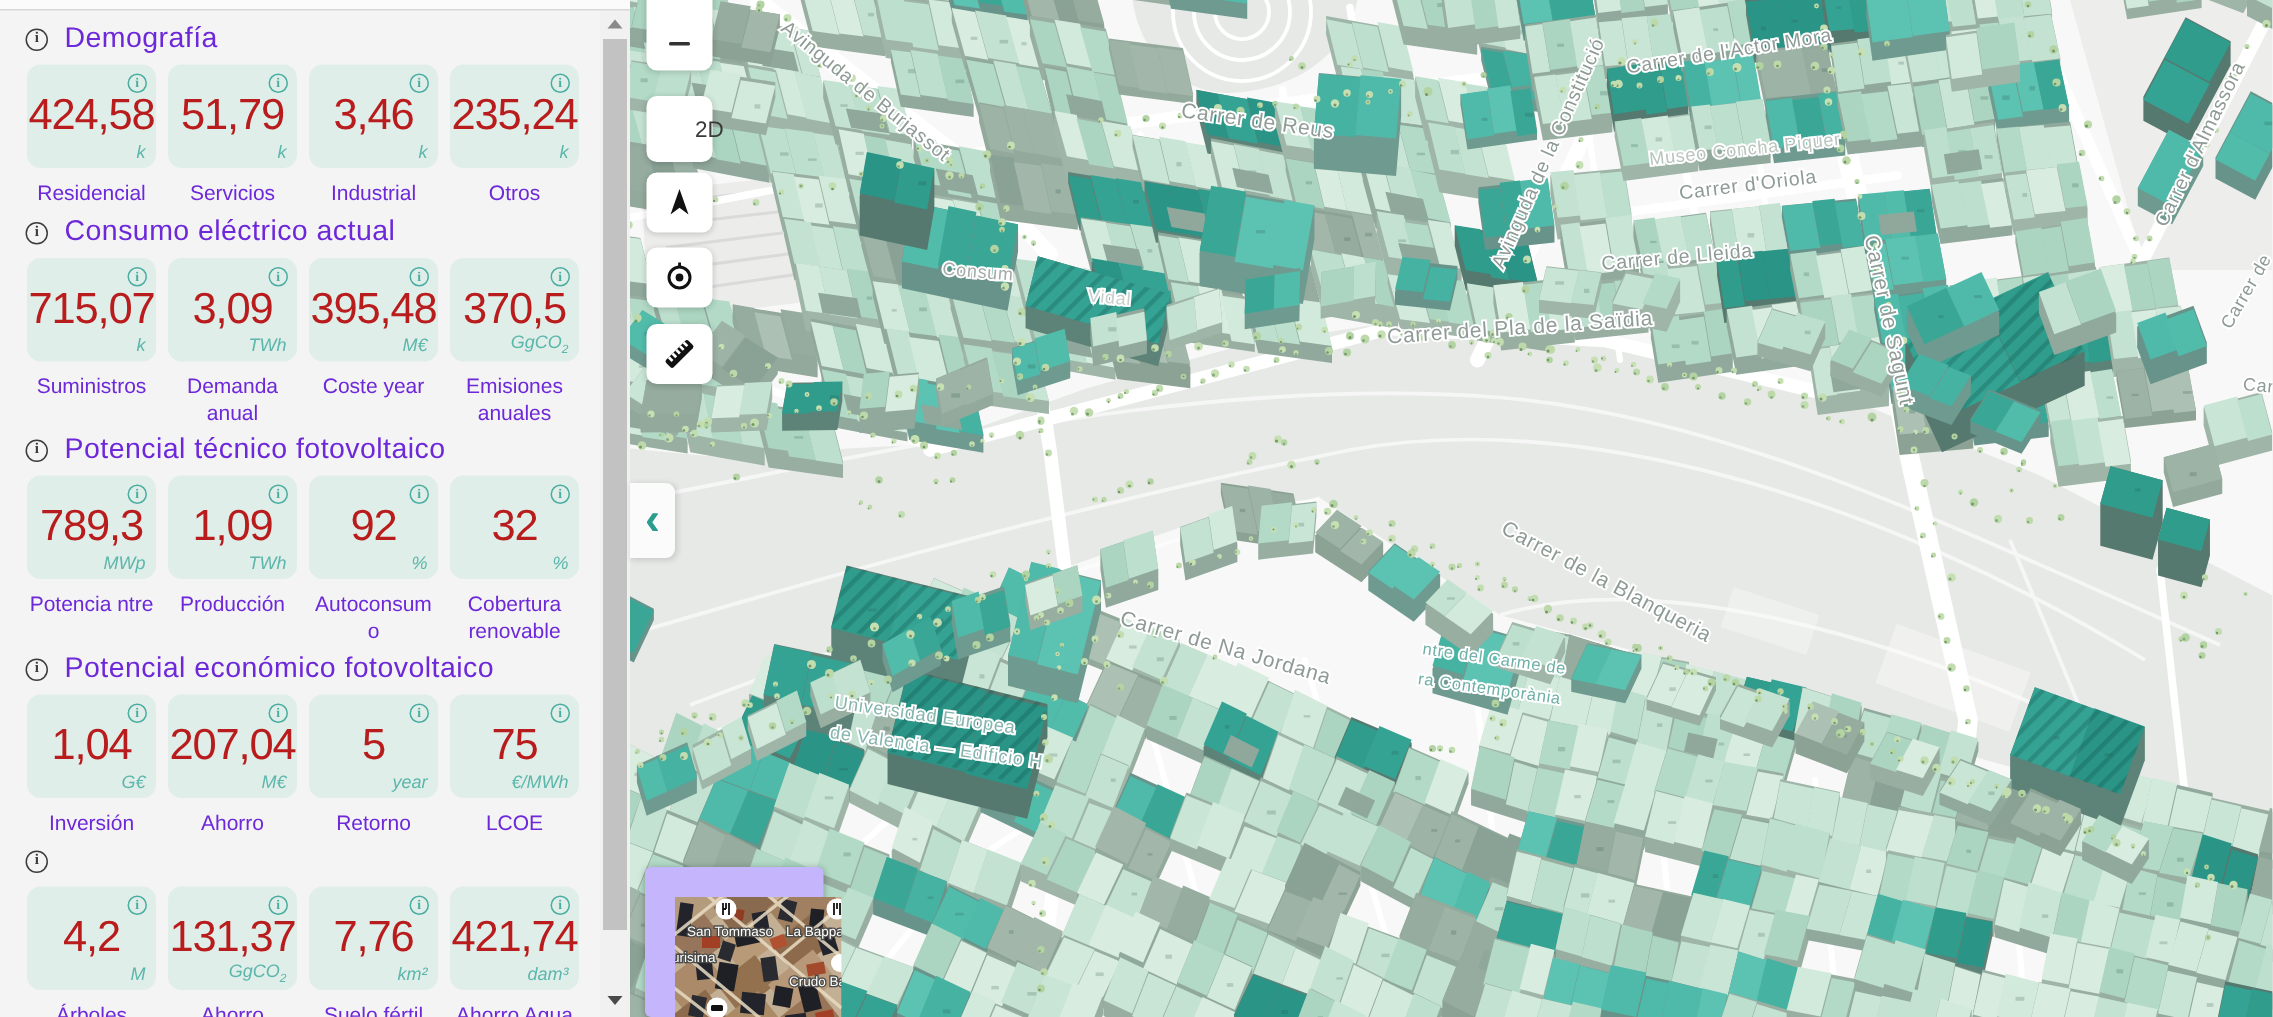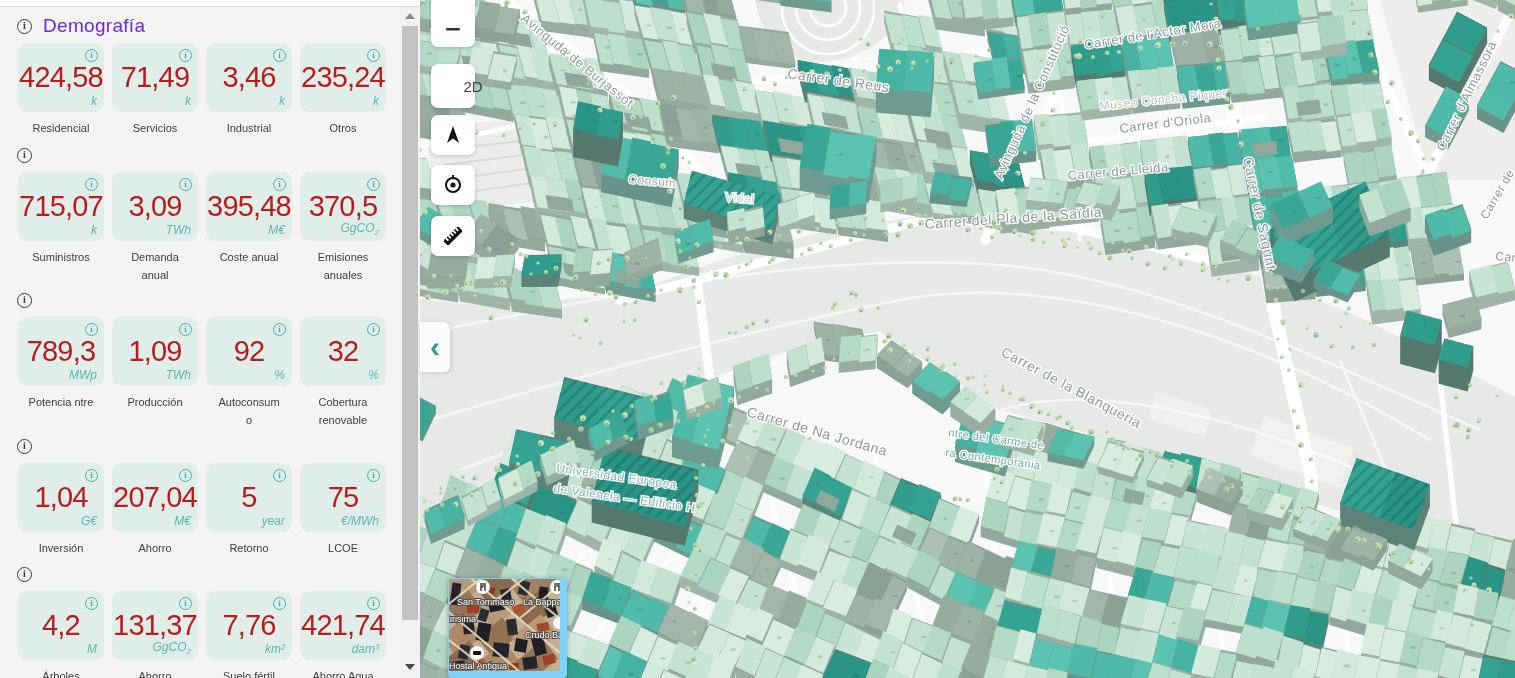--- a/index.html
+++ b/index.html
@@ -19,35 +19,35 @@
 .cards { display:flex; padding-left:18px; margin-top:4px; }
 .cardwrap { width:86px; margin-right:8px; }
 .card { position:relative; width:86px; height:69px; background:#dfeee9; border-radius:9px; }
 .ci { position:absolute; top:6px; right:6px; width:13px; height:13px; border:1.3px solid #4aada2;
   border-radius:50%; color:#4aada2; font-size:9px; line-height:10px; text-align:center;
   font-weight:bold; font-family:"Liberation Serif",serif; }
 .num { position:absolute; left:0; right:0; top:18px; text-align:center; font-size:29px;
   color:#b91c1c; letter-spacing:-0.8px; }
 .unit { position:absolute; right:7px; bottom:4px; font-size:12px; font-style:italic; color:#5cb6ab; }
 .unit sub { font-size:8px; }
-.clab { margin-top:7px; text-align:center; font-size:11px; color:#404040; line-height:18px; }
+.clab { margin-top:7px; text-align:center; font-size:14px; color:#6d28d9; line-height:18px; }
 .sbar { position:absolute; left:400px; top:0; width:20px; height:678px; background:#f1f1f1; }
 .sbar .thumb { position:absolute; left:2px; top:26px; width:16px; height:594px; background:#c2c2c2; }
 .sbar .up { position:absolute; left:4px; top:13px; width:0; height:0;
   border-left:5px solid transparent; border-right:5px solid transparent; border-bottom:6px solid #8a8a8a; margin-left:1px; }
 .sbar .down { position:absolute; left:4px; bottom:8px; width:0; height:0;
   border-left:5px solid transparent; border-right:5px solid transparent; border-top:6px solid #4a4a4a; margin-left:1px; }
 .map { position:absolute; left:420px; top:0; width:1095px; height:678px; }
 .mbtn { position:absolute; width:44px; height:40px; background:#ffffff; border-radius:7px;
   box-shadow:0 1px 4px rgba(0,0,0,0.18); display:flex; align-items:center; justify-content:center; color:#333; }
 .collapse { position:absolute; left:420px; top:322px; width:30px; height:50px; background:#fbfbfb;
   border-radius:0 6px 6px 0; box-shadow:1px 1px 4px rgba(0,0,0,0.15);
   display:flex; align-items:center; justify-content:center; }
-.minimap { position:absolute; left:448px; top:578px; width:119px; height:100px; background:#7dd3fc;
-  border-radius:4px; box-shadow:0 1px 5px rgba(0,0,0,0.3); padding:1px; }
+.minimap { position:absolute; left:430px; top:578px; width:119px; height:100px; background:#c4b5fd;
+  border-radius:4px; box-shadow:0 1px 5px rgba(0,0,0,0.3); padding:20px; }
 .minimap svg { display:block; }
 </style>
 </head>
 <body>
 <div class="app">
 
 <div class="sidebar">
 
 <div class="sec" style="top:13px">
 <div class="sechead">
@@ -61,21 +61,21 @@
               <span class="ci">i</span>
               <div class="num">424,58</div>
               <div class="unit">k</div>
             </div>
 <div class="clab">Residencial</div>
 </div>
           <div class="cardwrap">
 
 <div class="card">
               <span class="ci">i</span>
-              <div class="num">71,49</div>
+              <div class="num">51,79</div>
               <div class="unit">k</div>
             </div>
 <div class="clab">Servicios</div>
 </div>
           <div class="cardwrap">
 
 <div class="card">
               <span class="ci">i</span>
               <div class="num">3,46</div>
               <div class="unit">k</div>
@@ -90,20 +90,21 @@
               <div class="unit">k</div>
             </div>
 <div class="clab">Otros</div>
 </div>
 </div>
 </div>
 
 <div class="sec" style="top:142px">
 <div class="sechead">
           <span class="si">i</span>
+          <span class="st">Consumo eléctrico actual</span>
         </div>
 <div class="cards">
 <div class="cardwrap">
 
 <div class="card">
               <span class="ci">i</span>
               <div class="num">715,07</div>
               <div class="unit">k</div>
             </div>
 <div class="clab">Suministros</div>
@@ -117,37 +118,38 @@
             </div>
 <div class="clab">Demanda<br>anual</div>
 </div>
           <div class="cardwrap">
 
 <div class="card">
               <span class="ci">i</span>
               <div class="num">395,48</div>
               <div class="unit">M€</div>
             </div>
-<div class="clab">Coste anual</div>
+<div class="clab">Coste year</div>
 </div>
           <div class="cardwrap">
 
 <div class="card">
               <span class="ci">i</span>
               <div class="num">370,5</div>
               <div class="unit">GgCO<sub>2</sub></div>
             </div>
 <div class="clab">Emisiones<br>anuales</div>
 </div>
 </div>
 </div>
 
 <div class="sec" style="top:287px">
 <div class="sechead">
           <span class="si">i</span>
+          <span class="st">Potencial técnico fotovoltaico</span>
         </div>
 <div class="cards">
 <div class="cardwrap">
 
 <div class="card">
               <span class="ci">i</span>
               <div class="num">789,3</div>
               <div class="unit">MWp</div>
             </div>
 <div class="clab">Potencia ntre</div>
@@ -178,20 +180,21 @@
               <div class="unit">%</div>
             </div>
 <div class="clab">Cobertura<br>renovable</div>
 </div>
 </div>
 </div>
 
 <div class="sec" style="top:433px">
 <div class="sechead">
           <span class="si">i</span>
+          <span class="st">Potencial económico fotovoltaico</span>
         </div>
 <div class="cards">
 <div class="cardwrap">
 
 <div class="card">
               <span class="ci">i</span>
               <div class="num">1,04</div>
               <div class="unit">G€</div>
             </div>
 <div class="clab">Inversión</div>

